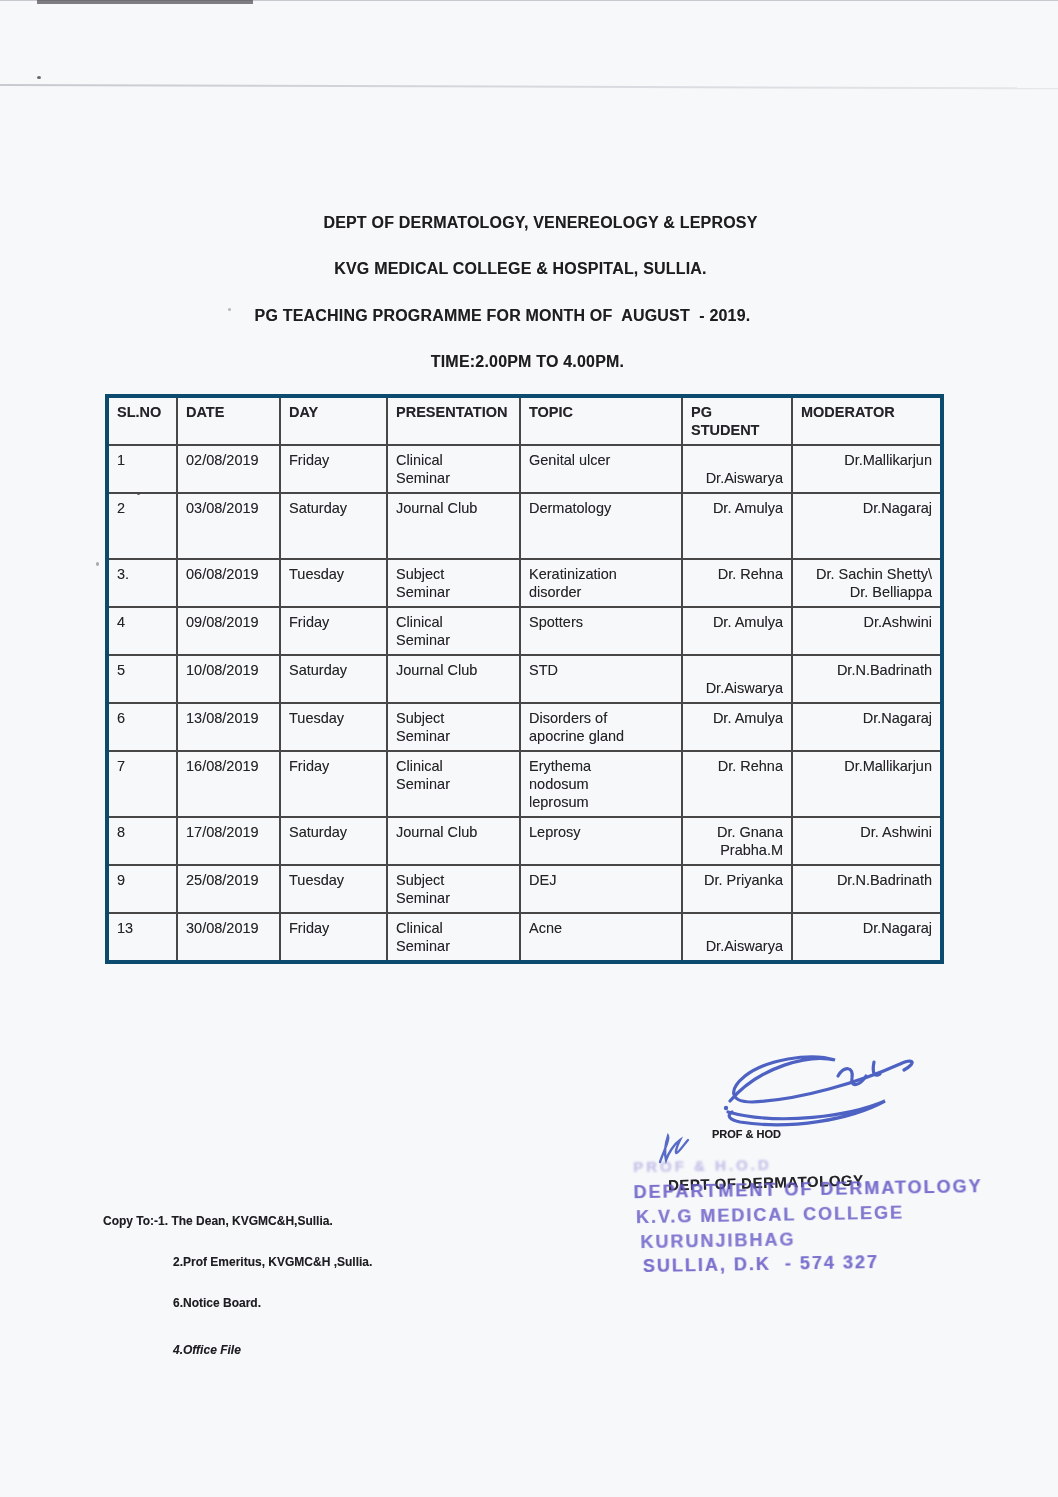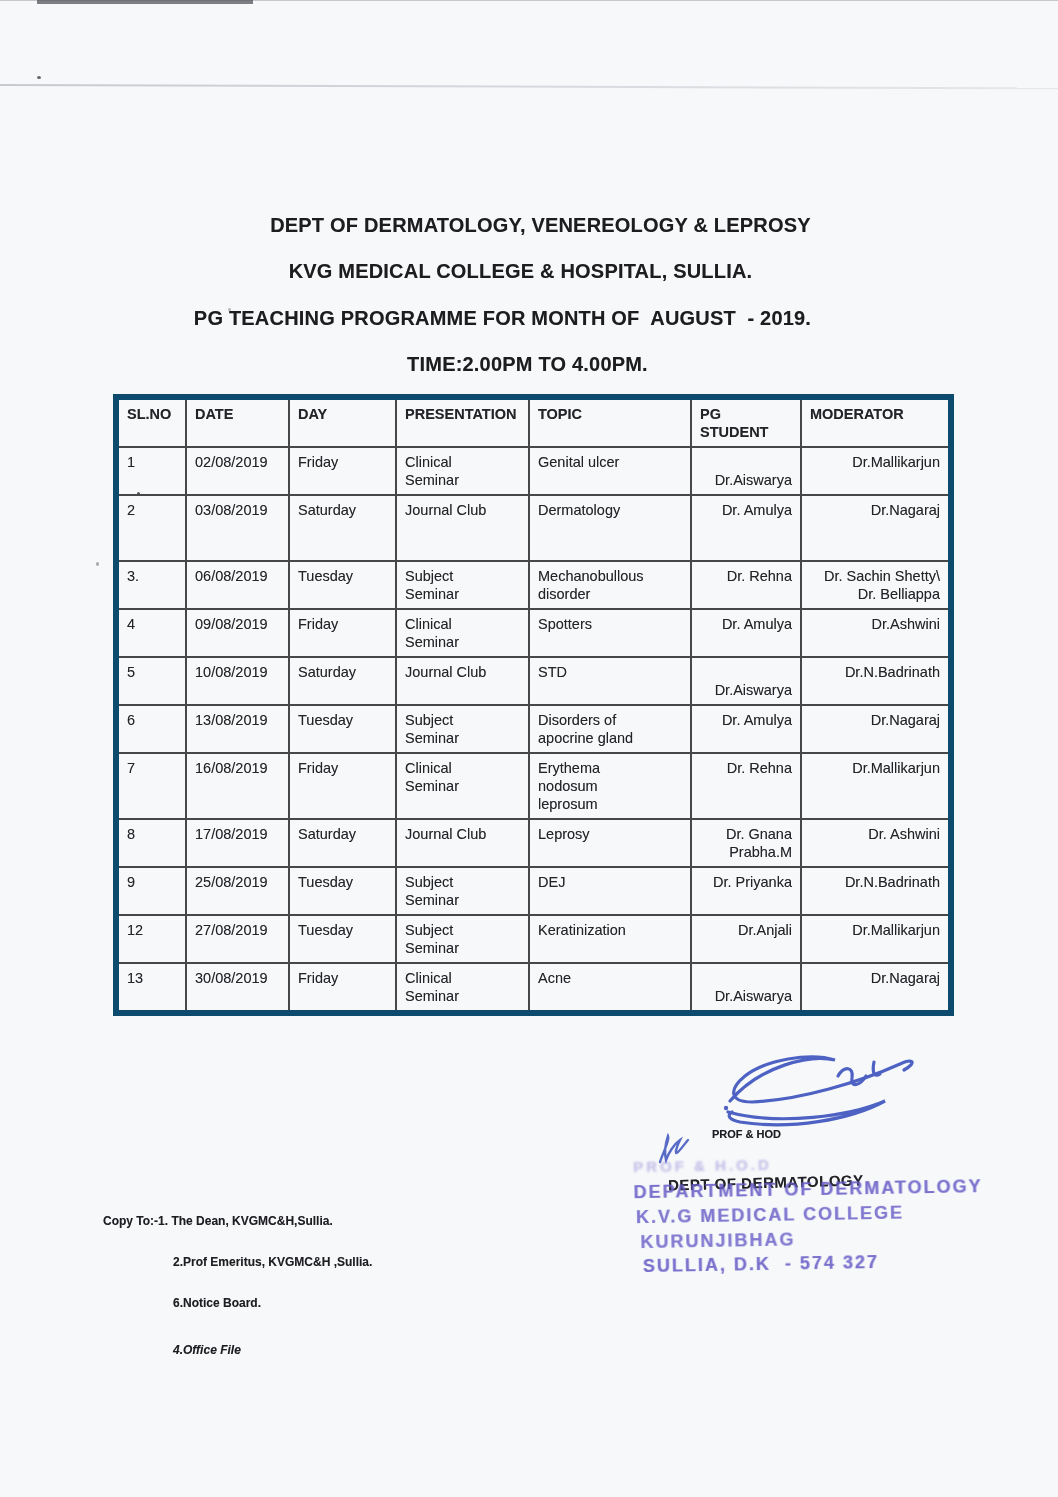--- a/index.html
+++ b/index.html
@@ -16,38 +16,38 @@
     background:linear-gradient(90deg,rgba(140,145,155,.45),rgba(165,170,180,.22));
     transform:rotate(0.18deg);transform-origin:left center;}
   .speck{position:absolute;background:#666;border-radius:50%;}
   .sp1{left:37px;top:76px;width:4px;height:3px;}
   .sp2{left:137px;top:492px;width:3px;height:3px;background:#555;}
   .sp3{left:228px;top:308px;width:3px;height:3px;opacity:.45;}
   .sp4{left:96px;top:562px;width:3px;height:4px;opacity:.55;}
   
   .titles{position:absolute;left:105px;top:0;width:835px;}
   .title{position:absolute;width:835px;text-align:center;font-weight:bold;
-    font-size:20px;letter-spacing:.2px;white-space:pre;color:#1d1d20;
+    font-size:16px;letter-spacing:.2px;white-space:pre;color:#1d1d20;
     text-shadow:0 0 .4px rgba(0,0,0,.35);}
   .t1{top:214px;transform:translateX(18px);}
   .t2{top:260px;transform:translateX(-2px);}
   .t3{top:307px;transform:translateX(-20px);}
   .t4{top:353px;transform:translateX(5px);}
   
   table.ptable{
     position:absolute;left:105px;top:394px;width:835px;
     border-collapse:collapse;table-layout:fixed;
     font-size:14.5px;line-height:18px;color:#242428;
   }
   .ptable th,.ptable td{
     border:2px solid #474747;vertical-align:top;
     padding:5px 8px;font-weight:normal;text-align:left;
     text-shadow:0 0 .4px rgba(0,0,0,.3);
   }
-  .ptable{border:6px solid #0c4a6e;margin-left:8px;}
+  .ptable{border:4px solid #0c4a6e;}
   .ptable th{font-weight:bold;}
   thead tr{height:46px;}
   tbody tr:nth-child(1){height:48px;}
   tbody tr:nth-child(2){height:66px;}
   tbody tr:nth-child(3){height:46px;}
   tbody tr:nth-child(4){height:44px;}
   tbody tr:nth-child(5){height:48px;}
   tbody tr:nth-child(6){height:44px;}
   tbody tr:nth-child(7){height:44px;}
   tbody tr:nth-child(8){height:44px;}
@@ -147,21 +147,21 @@
           <td class="c-presentation"><div class="cw cw-presentation nowrap">Journal Club</div></td>
           <td class="c-topic"><div class="cw cw-topic">Dermatology</div></td>
           <td class="c-pg_student"><div class="cw cw-pg_student">Dr. Amulya</div></td>
           <td class="c-moderator"><div class="cw cw-moderator">Dr.Nagaraj</div></td>
         </tr>
         <tr>
           <td class="c-sl"><div class="cw cw-sl">3.</div></td>
           <td class="c-date"><div class="cw cw-date">06/08/2019</div></td>
           <td class="c-day"><div class="cw cw-day">Tuesday</div></td>
           <td class="c-presentation"><div class="cw cw-presentation">Subject Seminar</div></td>
-          <td class="c-topic"><div class="cw cw-topic">Mechanobullous disorder</div></td>
+          <td class="c-topic"><div class="cw cw-topic">Keratinization disorder</div></td>
           <td class="c-pg_student"><div class="cw cw-pg_student">Dr. Rehna</div></td>
           <td class="c-moderator"><div class="cw cw-moderator">Dr. Sachin Shetty\ Dr. Belliappa</div></td>
         </tr>
         <tr>
           <td class="c-sl"><div class="cw cw-sl">4</div></td>
           <td class="c-date"><div class="cw cw-date">09/08/2019</div></td>
           <td class="c-day"><div class="cw cw-day">Friday</div></td>
           <td class="c-presentation"><div class="cw cw-presentation">Clinical Seminar</div></td>
           <td class="c-topic"><div class="cw cw-topic">Spotters</div></td>
           <td class="c-pg_student"><div class="cw cw-pg_student">Dr. Amulya</div></td>
@@ -204,29 +204,20 @@
           <td class="c-moderator"><div class="cw cw-moderator">Dr. Ashwini</div></td>
         </tr>
         <tr>
           <td class="c-sl"><div class="cw cw-sl">9</div></td>
           <td class="c-date"><div class="cw cw-date">25/08/2019</div></td>
           <td class="c-day"><div class="cw cw-day">Tuesday</div></td>
           <td class="c-presentation"><div class="cw cw-presentation">Subject Seminar</div></td>
           <td class="c-topic"><div class="cw cw-topic">DEJ</div></td>
           <td class="c-pg_student"><div class="cw cw-pg_student">Dr. Priyanka</div></td>
           <td class="c-moderator"><div class="cw cw-moderator">Dr.N.Badrinath</div></td>
-        </tr>
-        <tr>
-          <td class="c-sl"><div class="cw cw-sl">12</div></td>
-          <td class="c-date"><div class="cw cw-date">27/08/2019</div></td>
-          <td class="c-day"><div class="cw cw-day">Tuesday</div></td>
-          <td class="c-presentation"><div class="cw cw-presentation">Subject Seminar</div></td>
-          <td class="c-topic"><div class="cw cw-topic">Keratinization</div></td>
-          <td class="c-pg_student"><div class="cw cw-pg_student">Dr.Anjali</div></td>
-          <td class="c-moderator"><div class="cw cw-moderator">Dr.Mallikarjun</div></td>
         </tr>
         <tr>
           <td class="c-sl"><div class="cw cw-sl">13</div></td>
           <td class="c-date"><div class="cw cw-date">30/08/2019</div></td>
           <td class="c-day"><div class="cw cw-day">Friday</div></td>
           <td class="c-presentation"><div class="cw cw-presentation">Clinical Seminar</div></td>
           <td class="c-topic"><div class="cw cw-topic">Acne</div></td>
           <td class="c-pg_student pg-low"><div class="cw cw-pg_student">Dr.Aiswarya</div></td>
           <td class="c-moderator"><div class="cw cw-moderator">Dr.Nagaraj</div></td>
         </tr>

